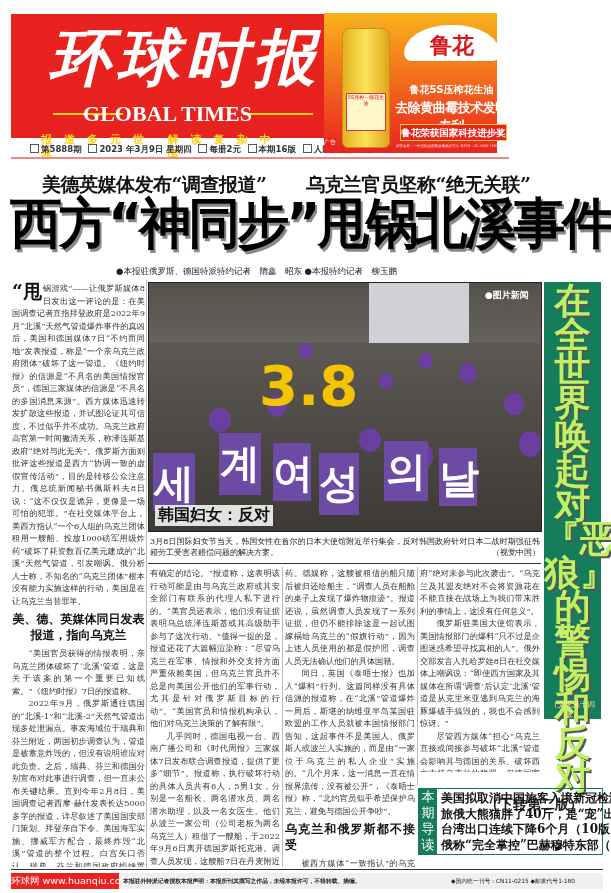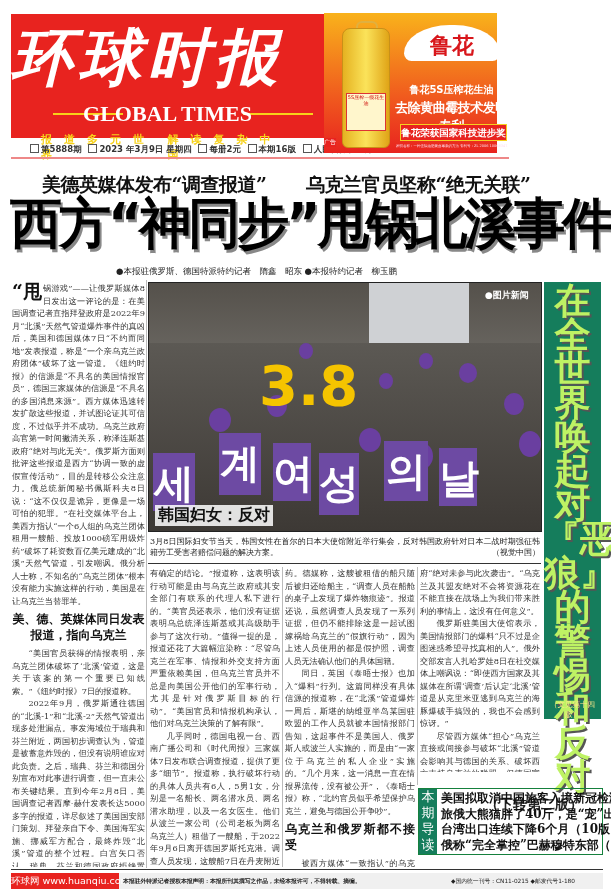--- a/index.html
+++ b/index.html
@@ -1,20 +1,20 @@
 <!DOCTYPE html>
 <html><head>
 <meta charset="utf-8">
 <style>
   html,body{margin:0;padding:0;background:#fff;}
   body{width:611px;height:893px;position:relative;overflow:hidden;font-family:"DejaVu Serif",serif;color:#222;}
   .abs{position:absolute;}
   
   .mast{left:11px;top:14px;width:313px;height:124px;background:#e8231f;}
-  .mast-title{left:0;top:4px;width:348px;text-align:left;color:#fff;font-family:"DejaVu Serif",serif;font-weight:bold;font-size:62px;letter-spacing:6px;font-style:italic;line-height:80px;}
+  .mast-title{left:0;top:4px;width:348px;text-align:center;color:#fff;font-family:"DejaVu Serif",serif;font-weight:bold;font-size:62px;letter-spacing:6px;font-style:italic;line-height:80px;}
   .mast-en{left:0;top:88px;width:313px;text-align:center;color:#fff;font-family:"Liberation Serif",serif;font-size:22px;font-weight:bold;line-height:24px;}
   .mast-line{top:99px;height:2px;background:#f7d21a;}
   .mast-slogan{left:0;top:118px;width:313px;color:#f7d21a;font-family:"DejaVu Sans",sans-serif;font-weight:bold;font-size:11px;display:flex;justify-content:space-between;padding:0 30px;box-sizing:border-box;}
   .mast-slogan span{letter-spacing:12px;}
   
   .info{left:30px;top:144px;font-family:"DejaVu Sans",sans-serif;font-size:8.5px;color:#333;white-space:nowrap;}
   .info span{margin-right:4px;}
   .info .box{display:inline-block;width:7px;height:7px;border:1px solid #555;margin-right:2px;vertical-align:-1px;}
   
   .ad{left:324px;top:13px;width:173px;height:140px;background:linear-gradient(180deg,#f9b21b 0%,#f05a1e 60%,#e8231f 100%);}

